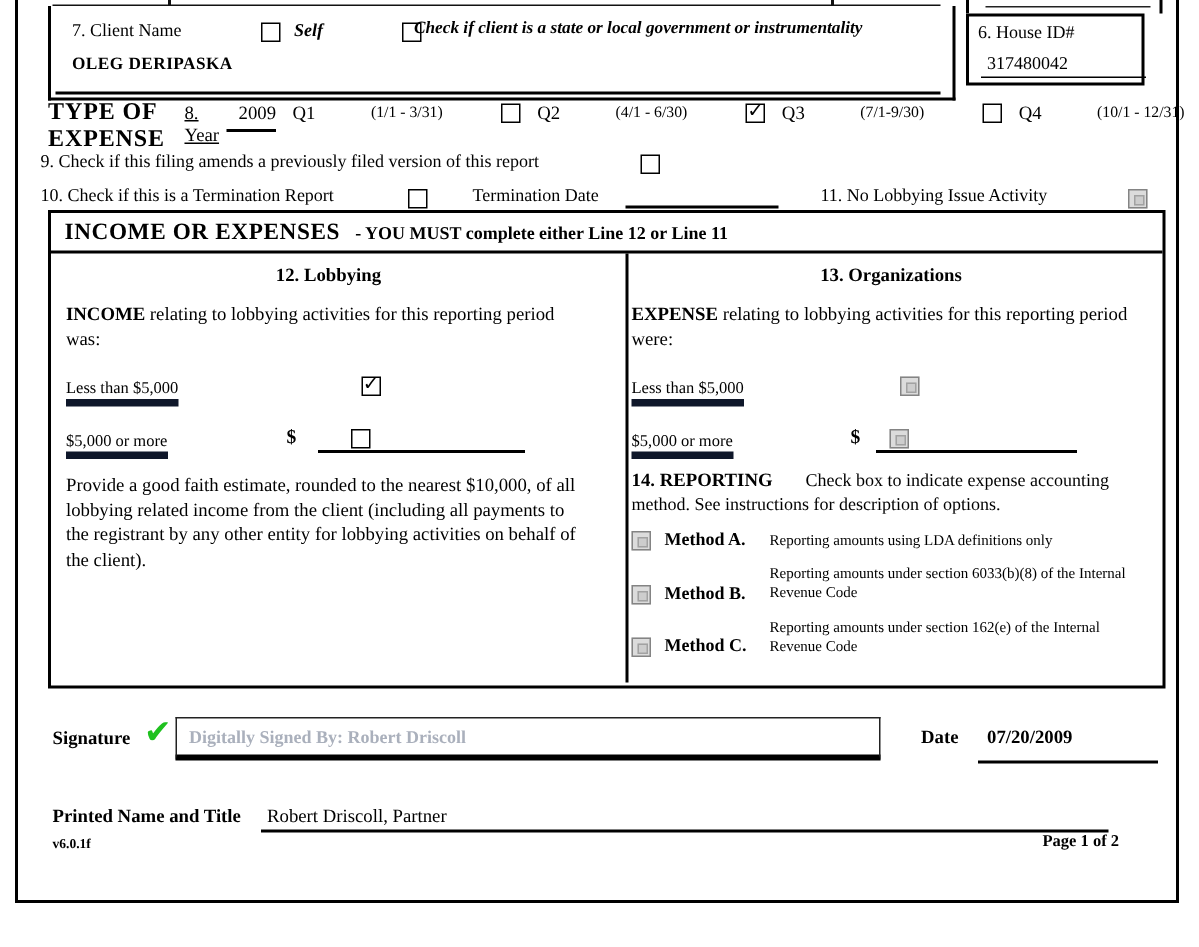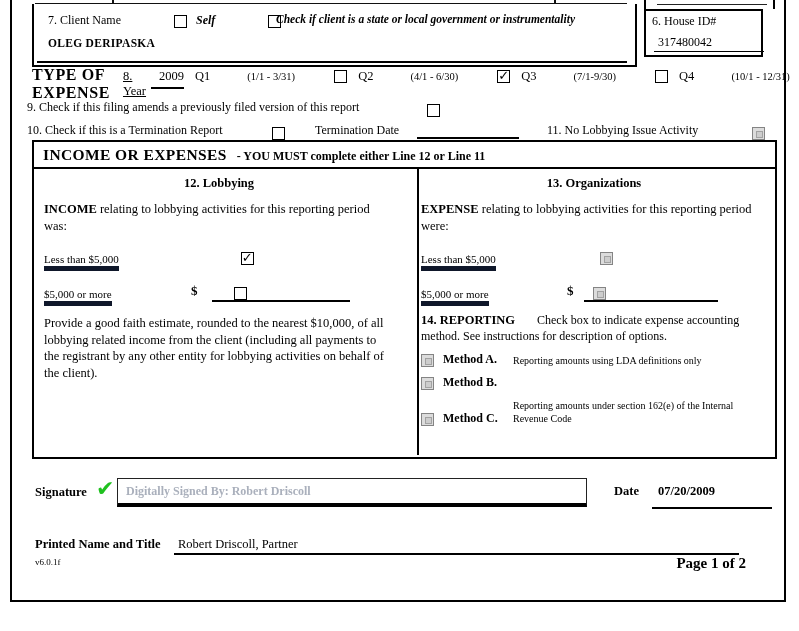--- a/index.html
+++ b/index.html
@@ -123,22 +123,22 @@
   .date-label { position:absolute; left:602px; top:8px; font-size:12.5px; font-weight:bold; }
   .date-value { position:absolute; left:646px; top:8px; font-size:12.5px; font-weight:bold; }
   .date-underline { position:absolute; left:640px; top:31px; width:120px; border-bottom:2.5px solid #000; }
 
   
   .printed-row { position:absolute; left:0; top:535px; width:100%; height:22px; }
   .printed-label { position:absolute; left:23px; top:2px; font-size:12.5px; font-weight:bold; }
   .printed-value { position:absolute; left:166px; top:2px; font-size:12.5px; }
   .printed-underline { position:absolute; left:162px; top:18px; width:565px; border-bottom:2.5px solid #000; }
 
-  .version { position:absolute; left:23px; top:557px; font-size:9px; font-weight:normal; }
-  .pagenum { position:absolute; right:38px; top:555px; font-size:15px; font-weight:bold; }
+  .version { position:absolute; left:23px; top:557px; font-size:9px; font-weight:bold; }
+  .pagenum { position:absolute; right:38px; top:555px; font-size:11px; font-weight:bold; }
 </style>
 </head>
 <body>
 
 <div class="page">
 
   <div class="remnant-line"></div>
   <div class="remnant-tick" style="left:100px;"></div>
   <div class="remnant-tick" style="left:542px;"></div>
   <div class="remnant-vline" style="left:632px;"></div>
@@ -243,20 +243,21 @@
           <span class="rep-bold">14. REPORTING</span><span>Check box to indicate expense accounting method. See instructions for description of options.</span>
         </div>
         <div class="method-row">
           <span class="cb-gray"></span>
           <span class="method-label">Method A.</span>
           <span class="method-desc">Reporting amounts using LDA definitions only</span>
         </div>
         <div class="method-row">
           <span class="cb-gray"></span>
           <span class="method-label">Method B.</span>
+          <span class="method-desc">Reporting amounts under section 6033(b)(8) of the Internal Revenue Code</span>
         </div>
         <div class="method-row">
           <span class="cb-gray"></span>
           <span class="method-label">Method C.</span>
           <span class="method-desc">Reporting amounts under section 162(e) of the Internal Revenue Code</span>
         </div>
       </div>
     </div>
   </div>
 

